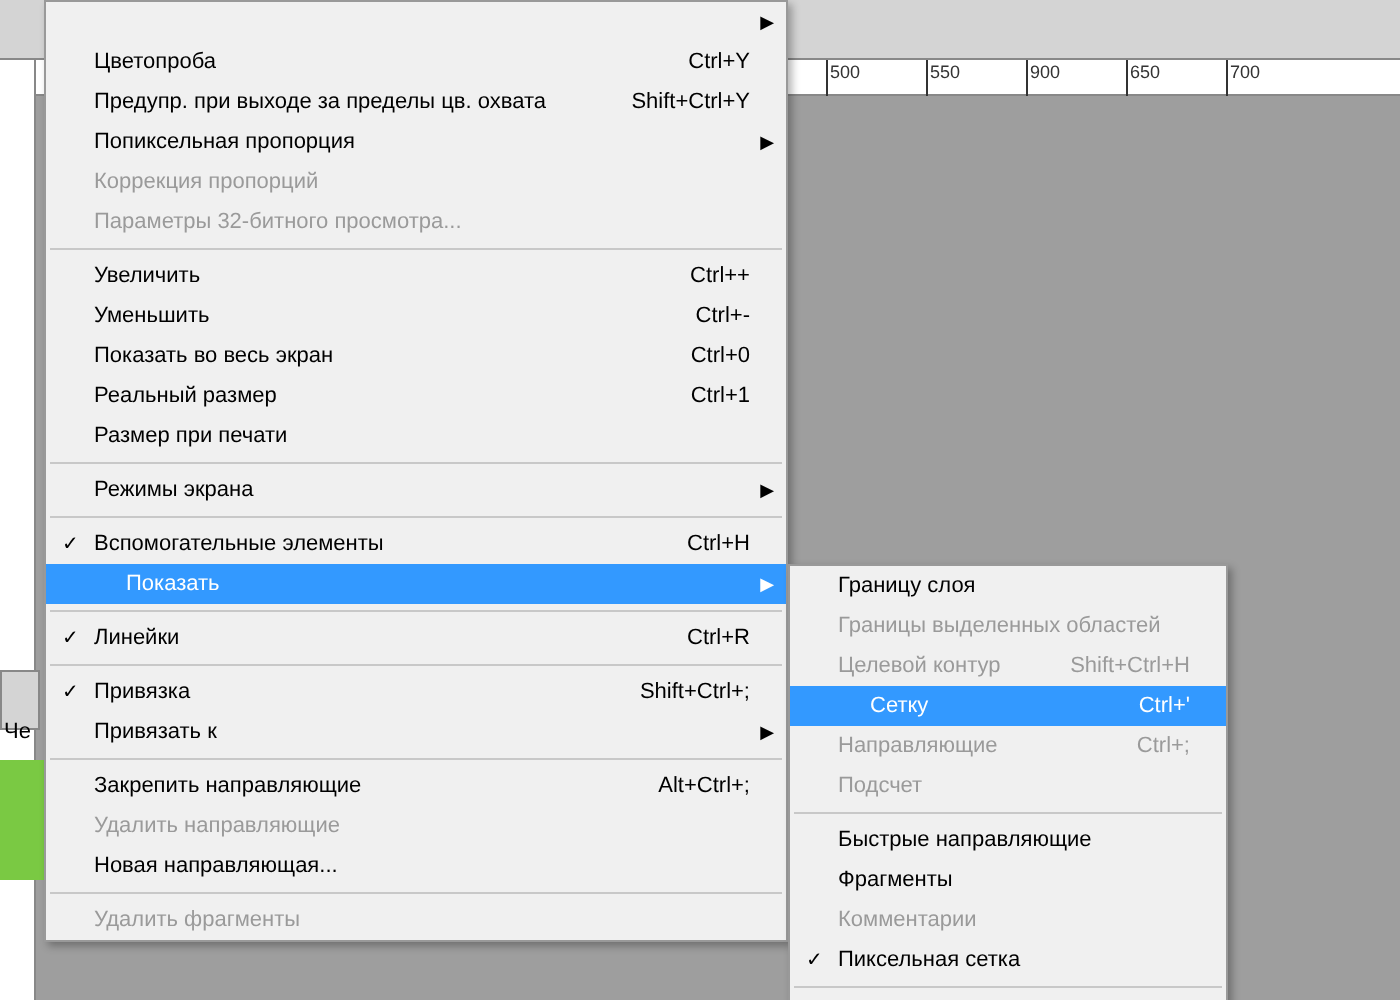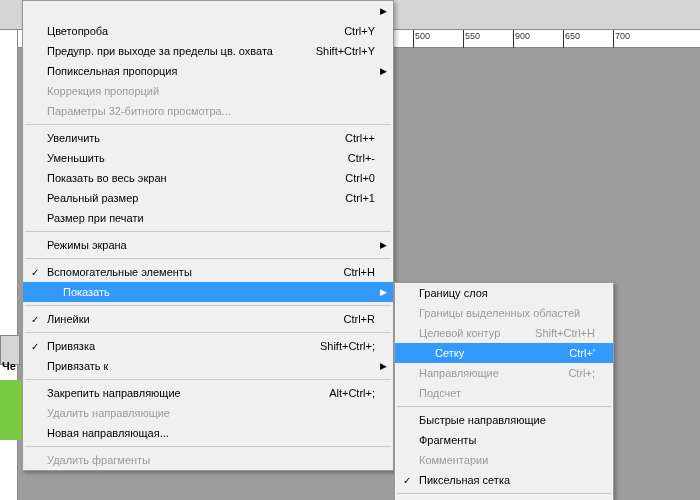--- a/index.html
+++ b/index.html
@@ -5,21 +5,21 @@
 * { margin: 0; padding: 0; box-sizing: border-box; font-family: Tahoma, Arial, sans-serif; font-size: 11px; }
 body { background: #a0a0a0; width: 700px; height: 500px; overflow: hidden; position: relative; }
 .topbar { height: 30px; background: #d4d4d4; border-bottom: 1px solid #888; }
 .ruler { height: 18px; background: #fff; border-bottom: 1px solid #888; position: relative; margin-left: 18px; }
 .ruler .tick-area { position: absolute; left: 395px; right: 0; top: 0; height: 31px; display: flex; }
 .ruler .tick { position: relative; width: 50px; height: 18px; border-left: 1px solid #333; }
 .ruler .tick span { position: absolute; left: 1px; top: 1px; font-size: 9px; color: #333; }
 .ruler-left { position: absolute; left: 0; top: 30px; width: 18px; bottom: 0; background: #fff; border-right: 1px solid #888; }
 .canvas { position: absolute; left: 18px; top: 48px; right: 0; bottom: 0; background: #9e9e9e; }
 .left-panel { position: absolute; left: 0; top: 335px; width: 20px; height: 30px; background: #d4d4d4; border: 1px solid #888; z-index: 1; }
-.left-label { position: absolute; left: 2px; top: 360px; font-size: 11px; color: #000; z-index: 1; font-weight: bold; }
+.left-label { position: absolute; left: 2px; top: 360px; font-size: 11px; color: #000; z-index: 1; }
 .green { position: absolute; left: 0; top: 380px; width: 25px; height: 60px; background: #7ac943; z-index: 0; }
 .menu { position: absolute; left: 22px; top: 0; width: 372px; background: #f0f0f0; border: 1px solid #999; box-shadow: 2px 2px 4px rgba(0,0,0,0.3); z-index: 10; }
 .submenu { position: absolute; left: 394px; top: 282px; width: 220px; background: #f0f0f0; border: 1px solid #999; box-shadow: 2px 2px 4px rgba(0,0,0,0.3); z-index: 11; }
 .mi { display: flex; align-items: center; height: 20px; padding: 0 18px 0 24px; color: #000; position: relative; cursor: default; }
 .mi.disabled { color: #9a9a9a; }
 .mi.highlight { background: #3399ff; color: #fff; padding-left: 40px; }
 .mi .lbl { flex: 1; white-space: nowrap; }
 .mi .sc { color: inherit; margin-left: 12px; }
 .mi .arrow { position: absolute; right: 6px; font-size: 9px; }
 .mi .chk { position: absolute; left: 8px; font-size: 10px; }

